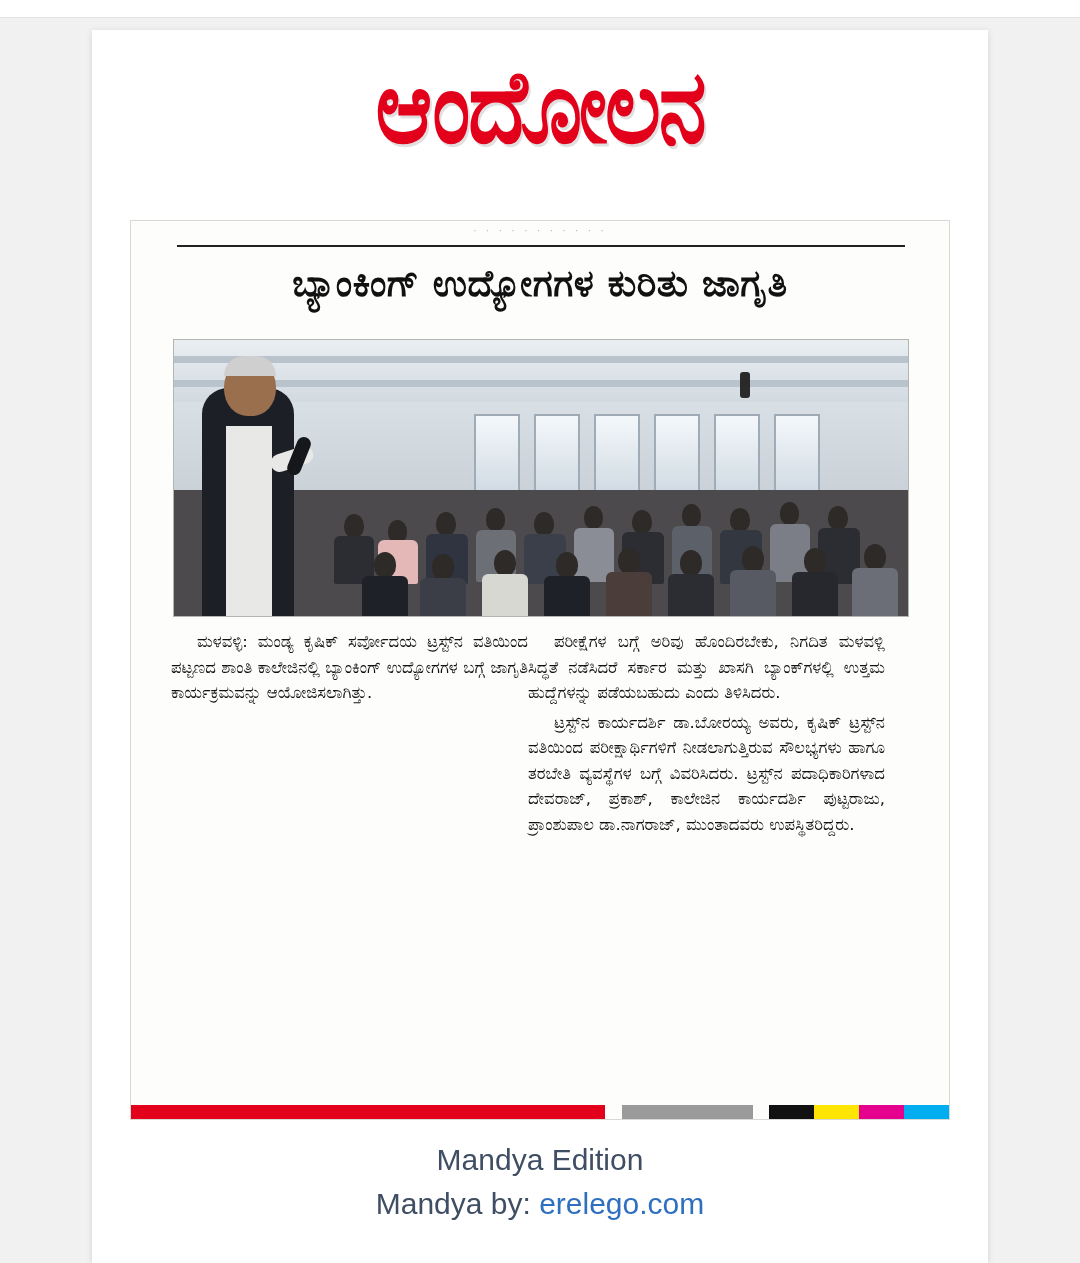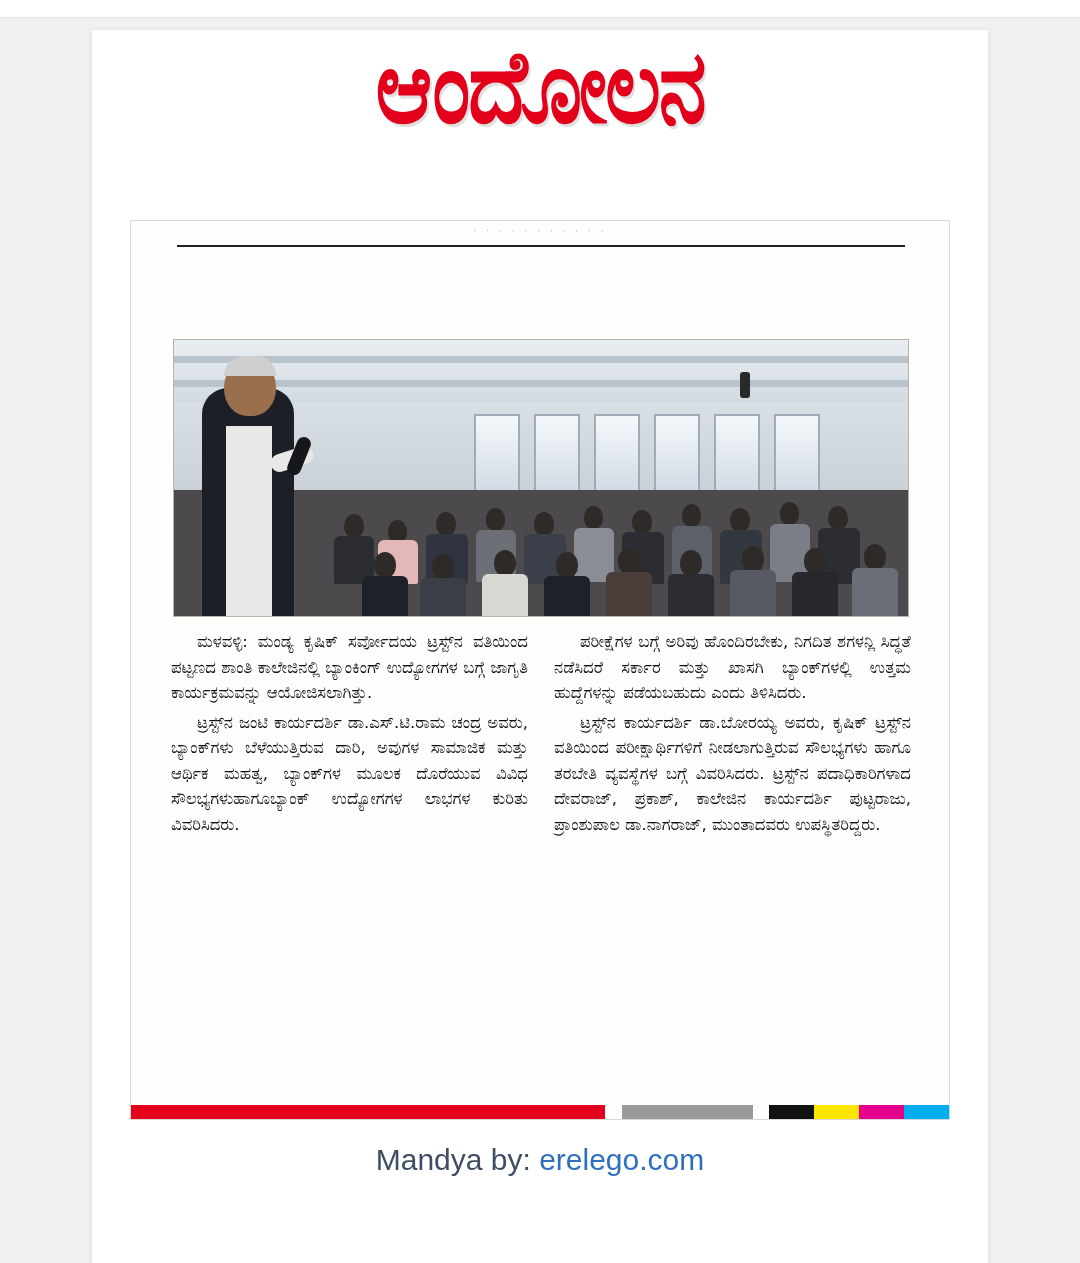--- a/index.html
+++ b/index.html
@@ -27,23 +27,23 @@
     top: 30px; left: 92px;
     width: 896px; height: 1233px;
     background: #ffffff;
     box-shadow: 0 1px 6px rgba(0,0,0,0.12);
   }
   
   .masthead {
     width: 100%;
     height: 145px;
     display: flex;
-    align-items: flex-start;
+    align-items: center;
     justify-content: center;
-    padding-top: 14px;
+    padding-top: 8px;
   }
   .masthead-text {
     font-family: "DejaVu Sans", sans-serif;
     font-size: 86px;
     font-weight: bold;
     color: #e2001a;
     letter-spacing: -2px;
     line-height: 1;
     text-shadow: 2px 2px 0 rgba(0,0,0,0.12);
     transform: scaleY(1.18);
@@ -166,21 +166,20 @@
   .ph-speaker2 {
     position: absolute; top: 32px; right: 158px;
     width: 10px; height: 26px; background: #2a2a2a; border-radius: 3px;
   }
   
   .columns {
     position: absolute;
     top: 408px; left: 40px;
     width: 740px;
     display: flex;
-    gap: 26px;
   }
   .col {
     width: 357px;
   }
   .col p {
     margin: 0 0 4px 0;
     font-family: "DejaVu Sans", sans-serif;
     font-size: 16.5px;
     line-height: 1.55;
     color: #111;
@@ -234,20 +233,21 @@
 
     <div class="masthead">
       <div class="masthead-text">ಆಂದೋಲನ</div>
     </div>
 
     <div class="clipping">
 
       <div class="clip-topline">· · · · · · · · · · ·</div>
       <div class="rule"></div>
 
+      <div class="headline">ಬ್ಯಾಂಕಿಂಗ್ ಉದ್ಯೋಗಗಳ ಕುರಿತು ಜಾಗೃತಿ</div>
 
       <div class="photo">
         <div class="ph-ceiling"></div>
         <div class="ph-beam" style="top:16px;left:0;width:100%;"></div>
         <div class="ph-beam" style="top:40px;left:0;width:100%;"></div>
         <div class="ph-wall"></div>
         <div class="ph-window" style="left:300px;"></div>
         <div class="ph-window" style="left:360px;"></div>
         <div class="ph-window" style="left:420px;"></div>
         <div class="ph-window" style="left:480px;"></div>
@@ -301,41 +301,41 @@
         <div class="ph-speaker-shirt"></div>
         <div class="ph-speaker-head"></div>
         <div class="ph-speaker-hair"></div>
         <div class="ph-arm"></div>
         <div class="ph-mic"></div>
       </div>
 
       <div class="columns">
         <div class="col">
           <p>ಮಳವಳ್ಳಿ: ಮಂಡ್ಯ ಕೃಷಿಕ್ ಸರ್ವೋದಯ ಟ್ರಸ್ಟ್‌ನ ವತಿಯಿಂದ ಪಟ್ಟಣದ ಶಾಂತಿ ಕಾಲೇಜಿನಲ್ಲಿ ಬ್ಯಾಂಕಿಂಗ್ ಉದ್ಯೋಗಗಳ ಬಗ್ಗೆ ಜಾಗೃತಿ ಕಾರ್ಯಕ್ರಮವನ್ನು ಆಯೋಜಿಸಲಾಗಿತ್ತು.</p>
-          <p>ಟ್ರಸ್ಟ್‌ನ ಜಂಟಿ ಕಾರ್ಯದರ್ಶಿ ಡಾ.ಎಸ್.ಟಿ.ರಾಮ ಚಂದ್ರ ಅವರು, ಬ್ಯಾಂಕ್‌ಗಳು ಬೆಳೆಯುತ್ತಿರುವ ದಾರಿ, ಅವುಗಳ ಸಾಮಾಜಿಕ ಮತ್ತು ಆರ್ಥಿಕ ಮಹತ್ವ, ಬ್ಯಾಂಕ್‌ಗಳ ಮೂಲಕ ದೊರೆಯುವ ವಿವಿಧ ಸೌಲಭ್ಯಗಳುಹಾಗೂಬ್ಯಾಂಕ್ ಉದ್ಯೋಗಗಳ ಲಾಭಗಳ ಕುರಿತು ವಿವರಿಸಿದರು.</p>
         </div>
         <div class="col">
-          <p>ಪರೀಕ್ಷೆಗಳ ಬಗ್ಗೆ ಅರಿವು ಹೊಂದಿರಬೇಕು, ನಿಗದಿತ ಶಗಳನ್ಲಿ ಸಿದ್ಧತೆ ನಡೆಸಿದರೆ ಸರ್ಕಾರ ಮತ್ತು ಖಾಸಗಿ ಬ್ಯಾಂಕ್‌ಗಳಲ್ಲಿ ಉತ್ತಮ ಹುದ್ದೆಗಳನ್ನು ಪಡೆಯಬಹುದು ಎಂದು ತಿಳಿಸಿದರು.</p>
+          <p>ಪರೀಕ್ಷೆಗಳ ಬಗ್ಗೆ ಅರಿವು ಹೊಂದಿರಬೇಕು, ನಿಗದಿತ ಮಳವಳ್ಲಿ ಸಿದ್ಧತೆ ನಡೆಸಿದರೆ ಸರ್ಕಾರ ಮತ್ತು ಖಾಸಗಿ ಬ್ಯಾಂಕ್‌ಗಳಲ್ಲಿ ಉತ್ತಮ ಹುದ್ದೆಗಳನ್ನು ಪಡೆಯಬಹುದು ಎಂದು ತಿಳಿಸಿದರು.</p>
           <p>ಟ್ರಸ್ಟ್‌ನ ಕಾರ್ಯದರ್ಶಿ ಡಾ.ಬೋರಯ್ಯ ಅವರು, ಕೃಷಿಕ್ ಟ್ರಸ್ಟ್‌ನ ವತಿಯಿಂದ ಪರೀಕ್ಷಾರ್ಥಿಗಳಿಗೆ ನೀಡಲಾಗುತ್ತಿರುವ ಸೌಲಭ್ಯಗಳು ಹಾಗೂ ತರಬೇತಿ ವ್ಯವಸ್ಥೆಗಳ ಬಗ್ಗೆ ವಿವರಿಸಿದರು. ಟ್ರಸ್ಟ್‌ನ ಪದಾಧಿಕಾರಿಗಳಾದ ದೇವರಾಜ್, ಪ್ರಕಾಶ್, ಕಾಲೇಜಿನ ಕಾರ್ಯದರ್ಶಿ ಪುಟ್ಟರಾಜು, ಪ್ರಾಂಶುಪಾಲ ಡಾ.ನಾಗರಾಜ್, ಮುಂತಾದವರು ಉಪಸ್ಥಿತರಿದ್ದರು.</p>
         </div>
       </div>
 
       <div class="colorbar">
         <div class="cb-red"></div>
         <div class="cb-gap"></div>
         <div class="cb-grey"></div>
         <div class="cb-gap2"></div>
         <div class="cb-k"></div>
         <div class="cb-y"></div>
         <div class="cb-m"></div>
         <div class="cb-c"></div>
       </div>
 
     </div>
 
     <div class="caption">
+      <div>Mandya Edition</div>
       <div class="powered">
         <span>Mandya by: </span><a href="#">erelego.com</a>
       </div>
     </div>
 
   </div>
 </div>
 
 </body></html>

